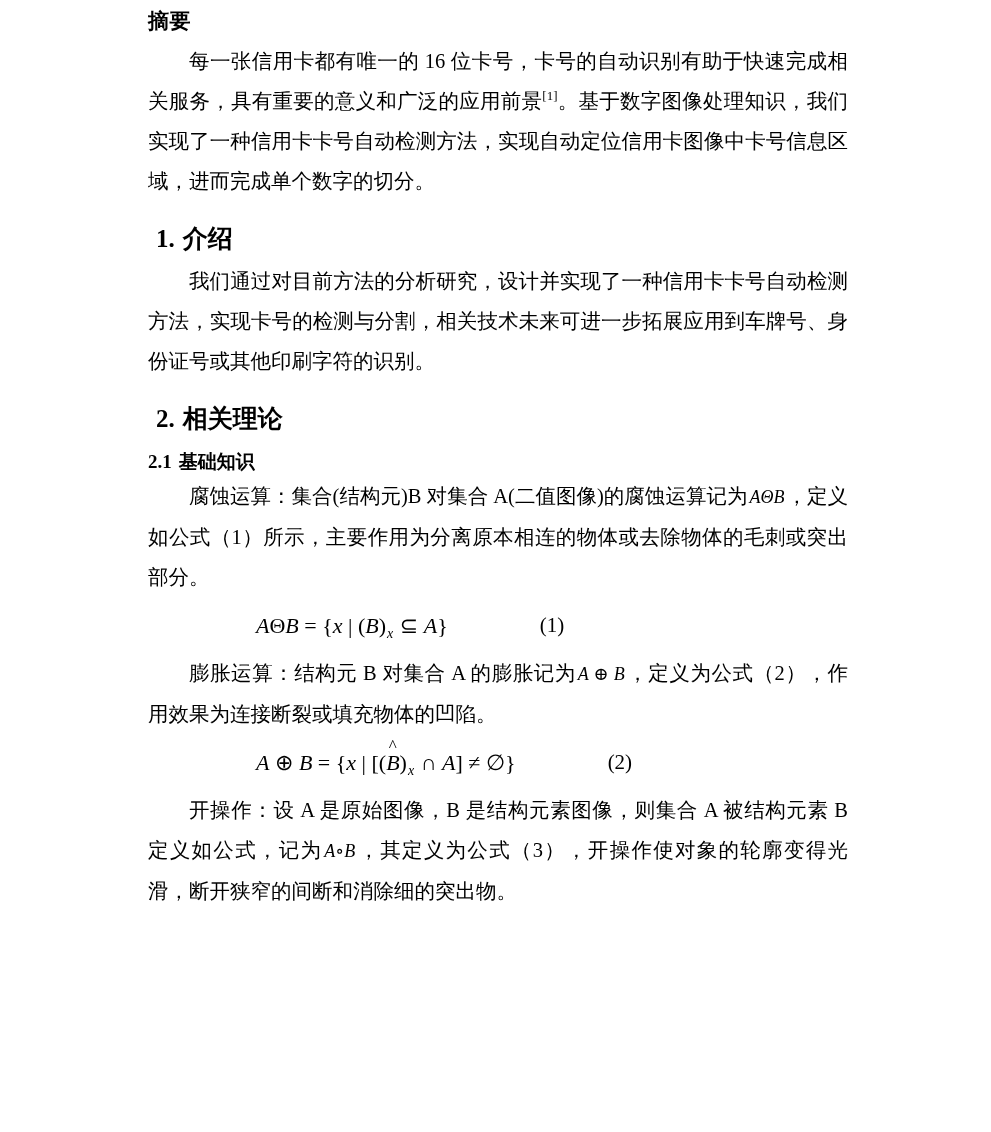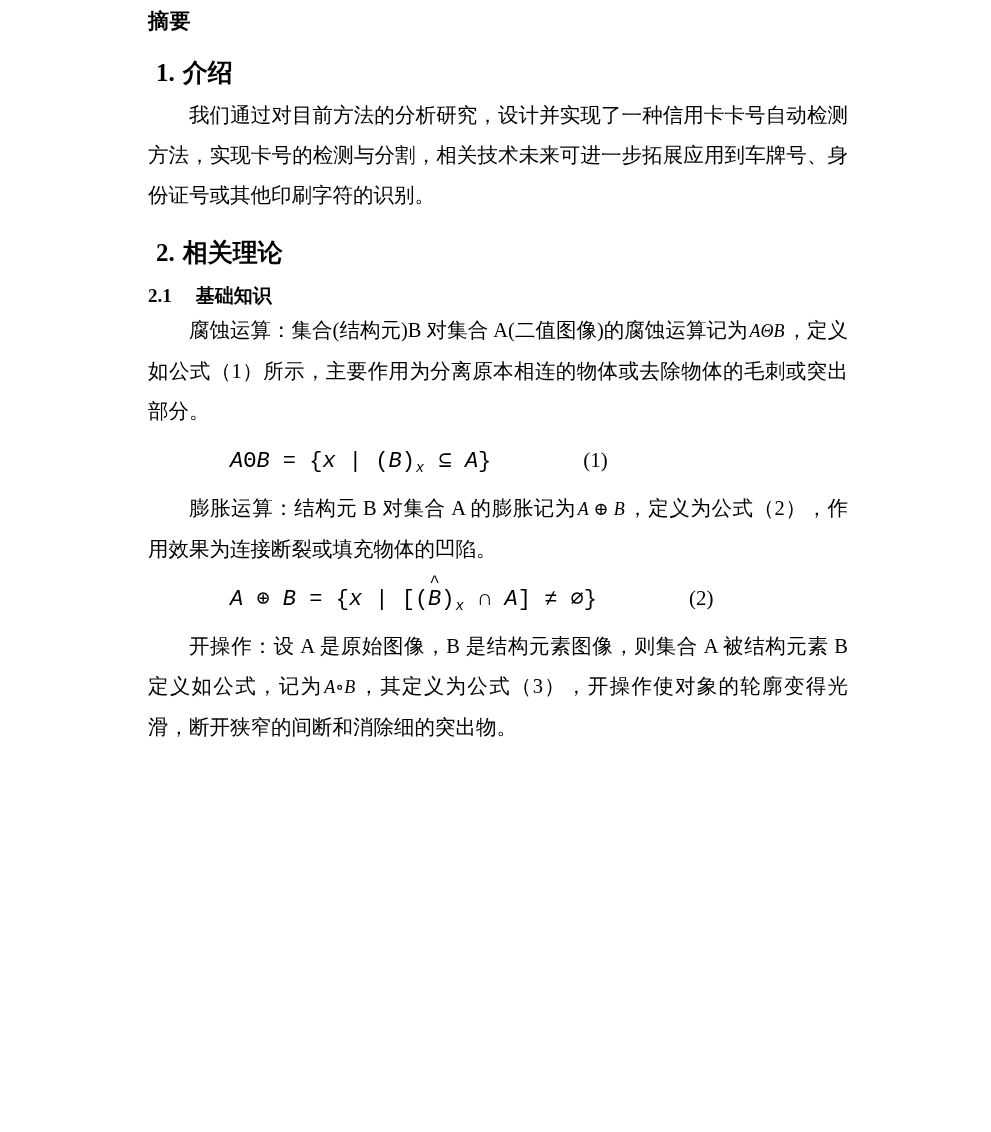--- a/index.html
+++ b/index.html
@@ -37,21 +37,21 @@
     line-height: 1.25;
     margin: 22px 0 6px 8px;
   }
   .h1 .num { margin-right: 8px; }
   .h2 {
     font-size: 19px;
     font-weight: bold;
     line-height: 1.25;
     margin: 16px 0 2px 0;
   }
-  .h2 .num { margin-right: 24px; }
+  .h2 .num { margin-right: 7px; }
 
   
   p.body {
     font-size: 20.5px;
     line-height: 40px;
     margin: 0;
     text-align: justify;
     text-justify: inter-ideograph;
     text-indent: 2em;
     word-break: break-all;
@@ -71,22 +71,22 @@
   }
 
   .eq-row {
     display: flex;
     align-items: center;
     margin: 16px 0 14px 0;
     font-size: 22px;
   }
   .eq-body {
     flex: 0 0 auto;
-    margin-left: 82px;
-    font-family: Liberation Mono, monospace;
+    margin-left: 108px;
+    font-family: Liberation Serif, serif;
     white-space: nowrap;
   }
   .eq-num {
     margin-left: 92px;
     font-size: 21px;
     font-family: "Liberation Serif", "DejaVu Serif", serif;
   }
   .eq-body i { font-style: italic; }
   .eq-body .op { font-style: normal; }
   .sub {
@@ -110,20 +110,21 @@
     line-height: 1;
   }
 </style>
 </head>
 <body>
 
 <div class="page">
 
   <h1 class="h-abstract">摘要</h1>
 
+  <p class="body"><span>每一张信用卡都有唯一的 16 位卡号，卡号的自动识别有助于快速完成相关服务，具有重要的意义和广泛的应用前景</span><sup class="cite">[1]</sup><span>。基于数字图像处理知识，我们实现了一种信用卡卡号自动检测方法，实现自动定位信用卡图像中卡号信息区域，进而完成单个数字的切分。</span></p>
 
   <h2 class="h1"><span class="num">1.</span><span>介绍</span></h2>
 
 
   <p class="body">我们通过对目前方法的分析研究，设计并实现了一种信用卡卡号自动检测方法，实现卡号的检测与分割，相关技术未来可进一步拓展应用到车牌号、身份证号或其他印刷字符的识别。</p>
 
   <h2 class="h1"><span class="num">2.</span><span>相关理论</span></h2>
 
   <h3 class="h2"><span class="num">2.1</span><span>基础知识</span></h3>
 

